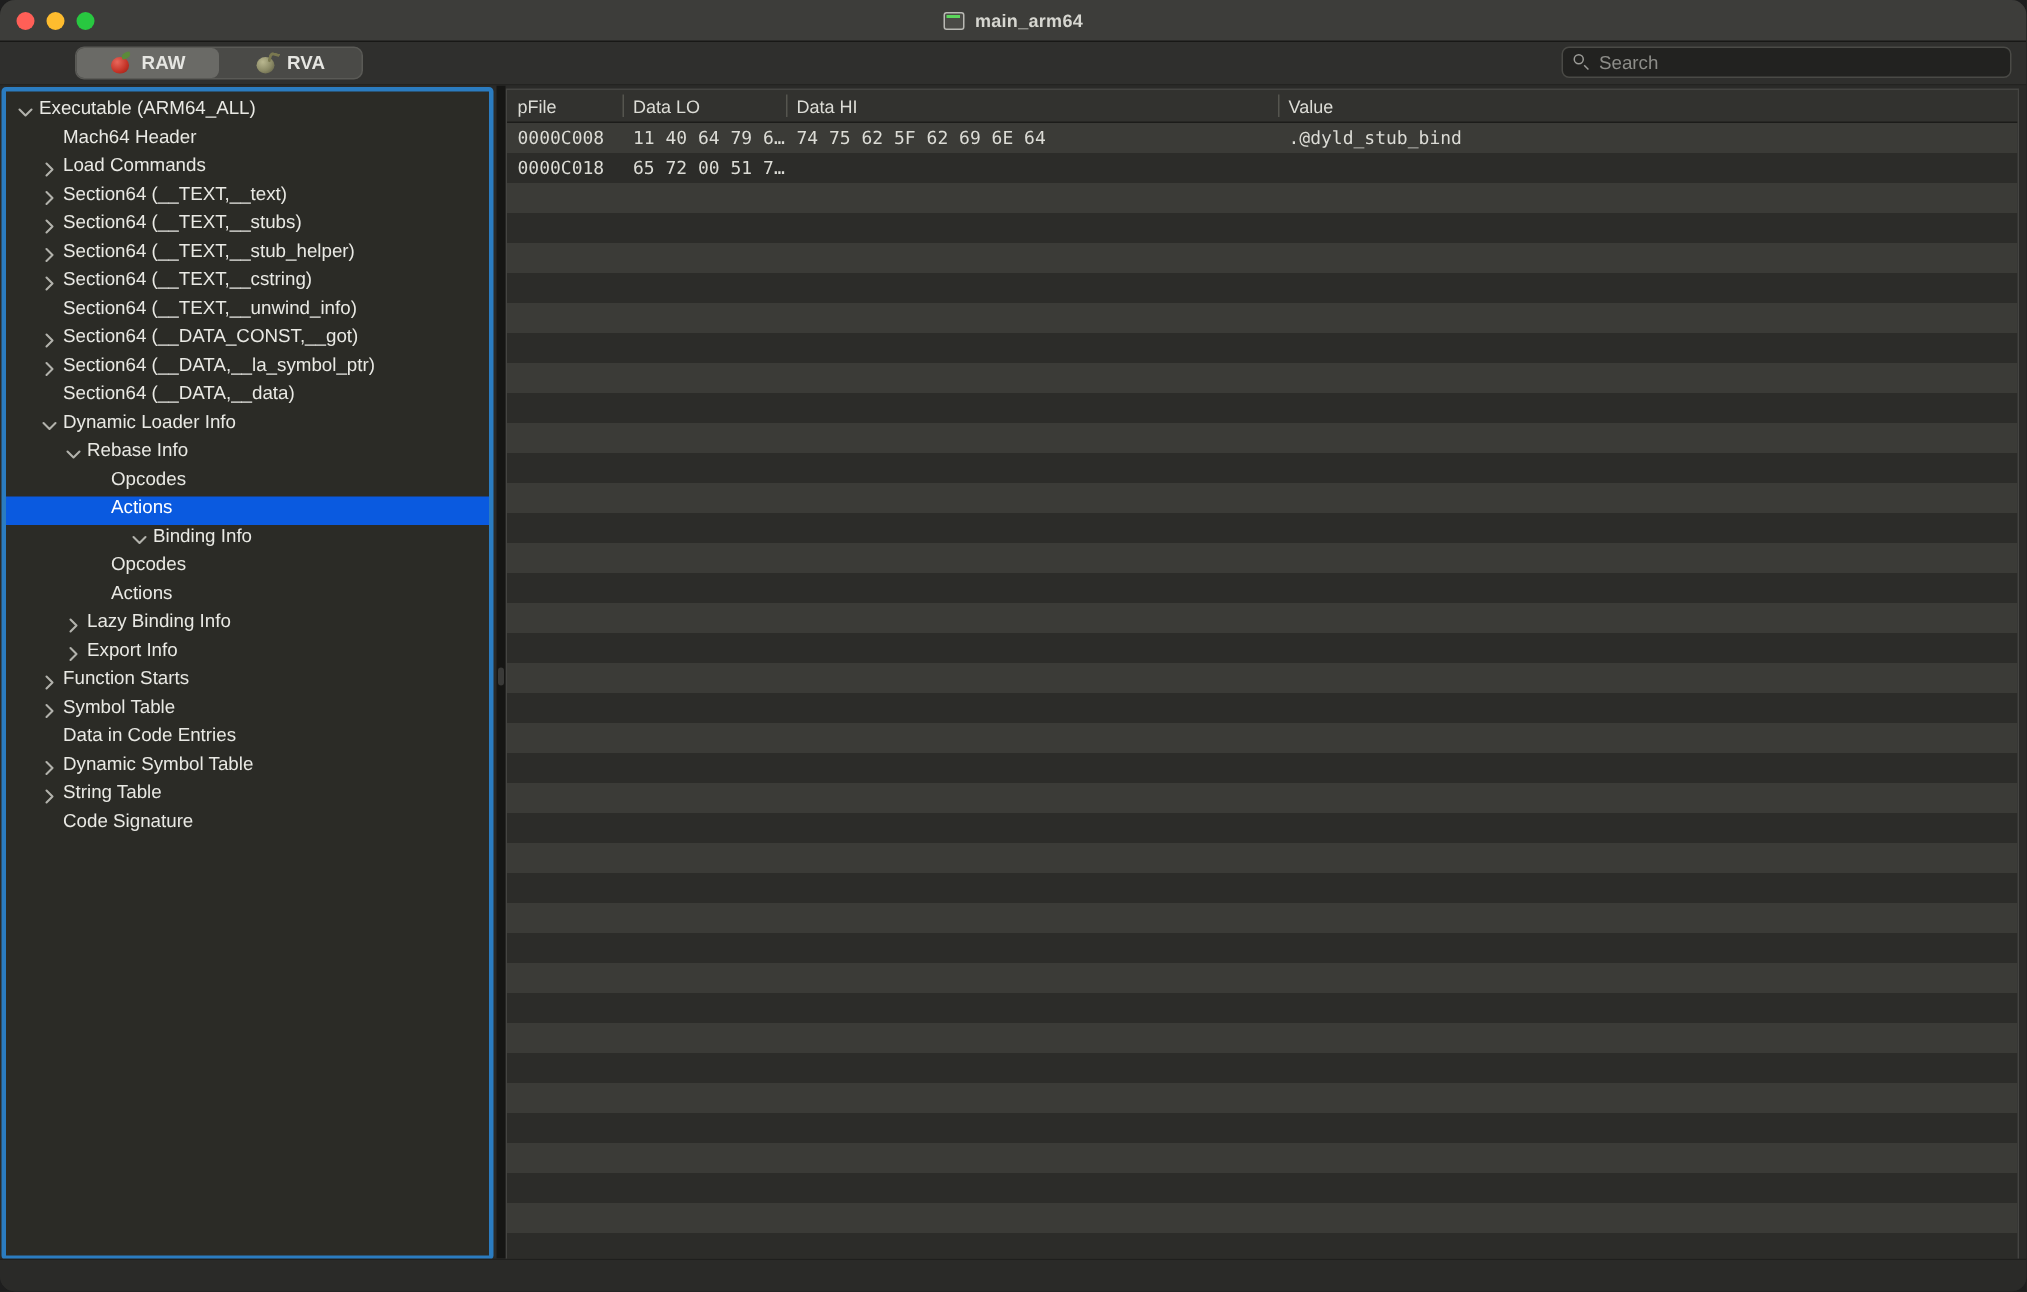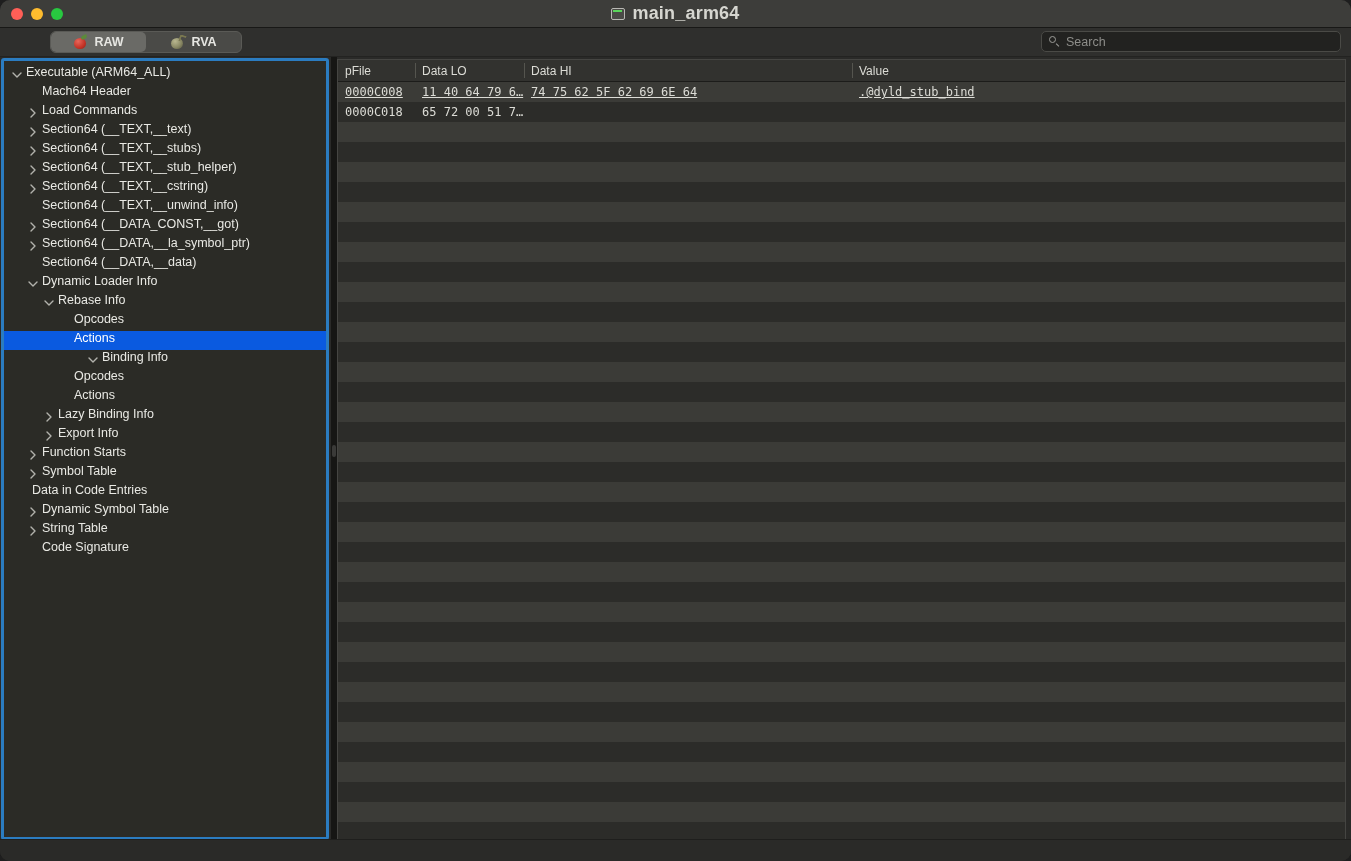--- a/index.html
+++ b/index.html
@@ -71,21 +71,21 @@
   }
   .title-icon::after {
     content: "";
     position: absolute;
     left: 1px; top: 1px;
     width: 9px; height: 2px;
     background: #5bd65b;
   }
   .title-text {
     color: #d6d6d0;
-    font-size: 18px;
+    font-size: 12px;
     font-weight: bold;
     letter-spacing: 0.2px;
   }
 
   
   .toolbar {
     position: relative;
     height: 28px;
     min-height: 28px;
     background: #2f2f2d;
@@ -342,21 +342,21 @@
   }
   .trow {
     display: flex;
     height: 20px;
     align-items: center;
     font-family: "DejaVu Sans Mono", monospace;
     font-size: 12px;
     color: #dcdcd6;
     cursor: default;
   }
-  .trow.odd  { background: #3b3b37; text-decoration: underline; }
+  .trow.odd  { background: #3b3b37; }
   .trow.even { background: #2c2c29; }
   .td {
     height: 100%;
     display: flex;
     align-items: center;
     padding-left: 7px;
     box-sizing: border-box;
     overflow: hidden;
     white-space: nowrap;
   }
@@ -549,21 +549,21 @@
               <span class="tree-label">Function Starts</span>
             </div>
             <div class="tree-row" style="padding-left: 22px;">
               <span class="twisty">
                 <svg width="8" height="10" viewBox="0 0 8 10">
                   <path d="M2 1 L6 5 L2 9" fill="none" stroke="currentColor" stroke-width="1.4" stroke-linecap="round" stroke-linejoin="round"></path>
                 </svg>
               </span>
               <span class="tree-label">Symbol Table</span>
             </div>
-            <div class="tree-row" style="padding-left: 12px;">
+            <div class="tree-row" style="padding-left: 22px;">
               <span class="twisty"></span>
               <span class="tree-label">Data in Code Entries</span>
             </div>
             <div class="tree-row" style="padding-left: 22px;">
               <span class="twisty">
                 <svg width="8" height="10" viewBox="0 0 8 10">
                   <path d="M2 1 L6 5 L2 9" fill="none" stroke="currentColor" stroke-width="1.4" stroke-linecap="round" stroke-linejoin="round"></path>
                 </svg>
               </span>
               <span class="tree-label">Dynamic Symbol Table</span>

